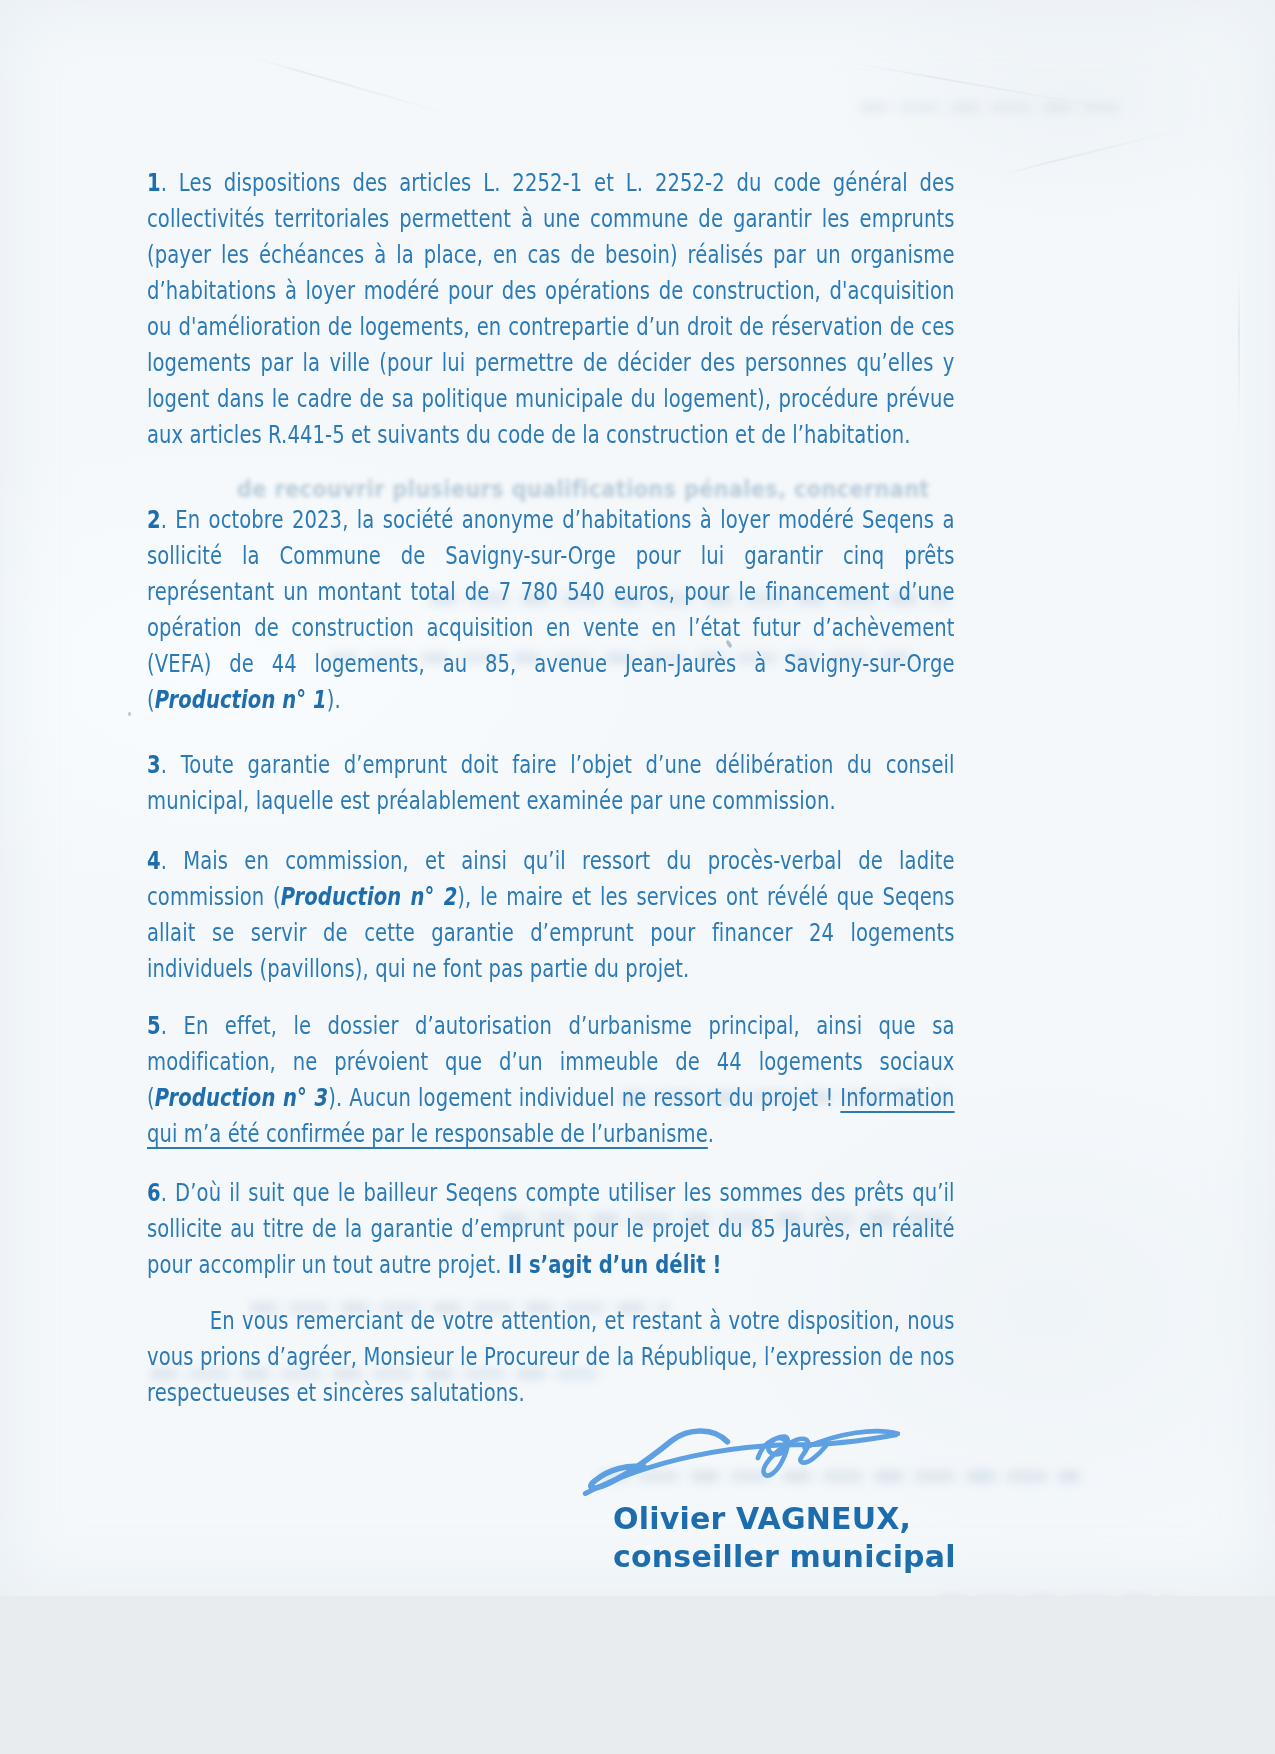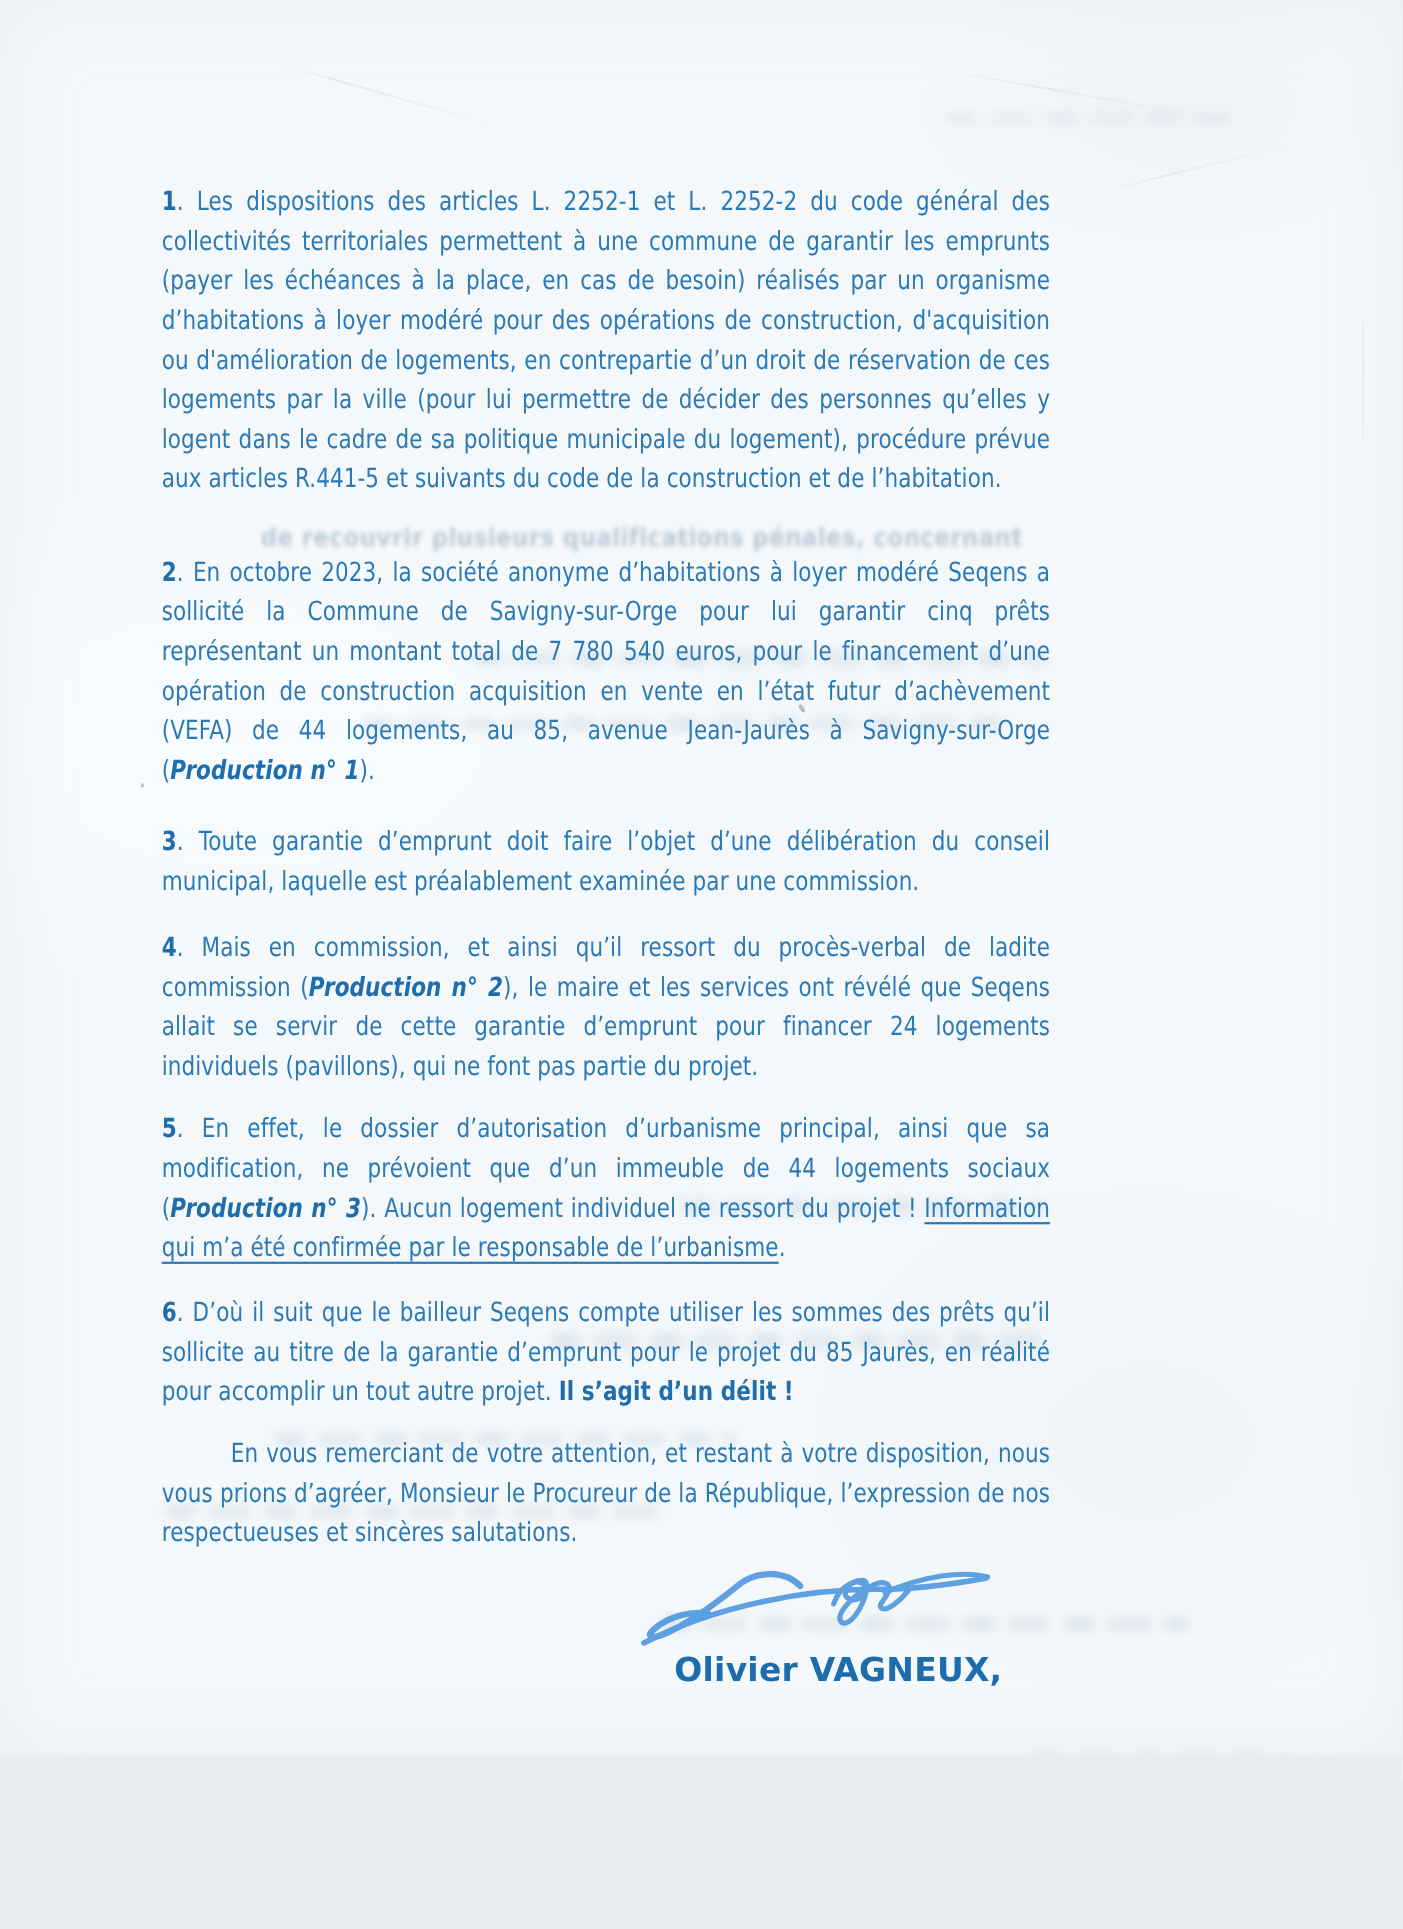--- a/index.html
+++ b/index.html
@@ -98,20 +98,21 @@
 
   <svg class="signature" viewBox="0 0 330 82" fill="none" stroke="#4e97df" stroke-linecap="round" opacity="0.9">
     <path d="M160 26 C147 12 122 12 105 25 C84 42 56 62 36 70 C25 74 22 70 30 64 C43 53 63 48 78 51" stroke-width="5.6"></path>
     <path d="M20 77 C88 42 168 29 228 29 C268 29 304 23 326 19" stroke-width="5"></path>
     <path d="M190 42 C196 24 214 17 218 27 C221 35 210 41 203 37 C196 33 204 21 216 21 C222 21 220 33 214 45 C208 57 199 63 196 57 C193 51 206 35 222 27 C234 20 242 23 239 31 C236 39 229 43 233 46 C238 49 250 39 257 30" stroke-width="4.6"></path>
     <path d="M236 32 C270 17 306 12 328 18" stroke-width="4.6"></path>
   </svg>
 
   <div class="sig-block">
     <div>Olivier VAGNEUX,</div>
+    <div>conseiller municipal</div>
   </div>
 
   <footer class="footer">
     <span>Avis_SEQENS_85JAURES</span>
     <span>Page 2/4</span>
   </footer>
 
   <div class="speck sp1"></div>
   <div class="speck sp2"></div>
   <div class="speck sp3"></div>

